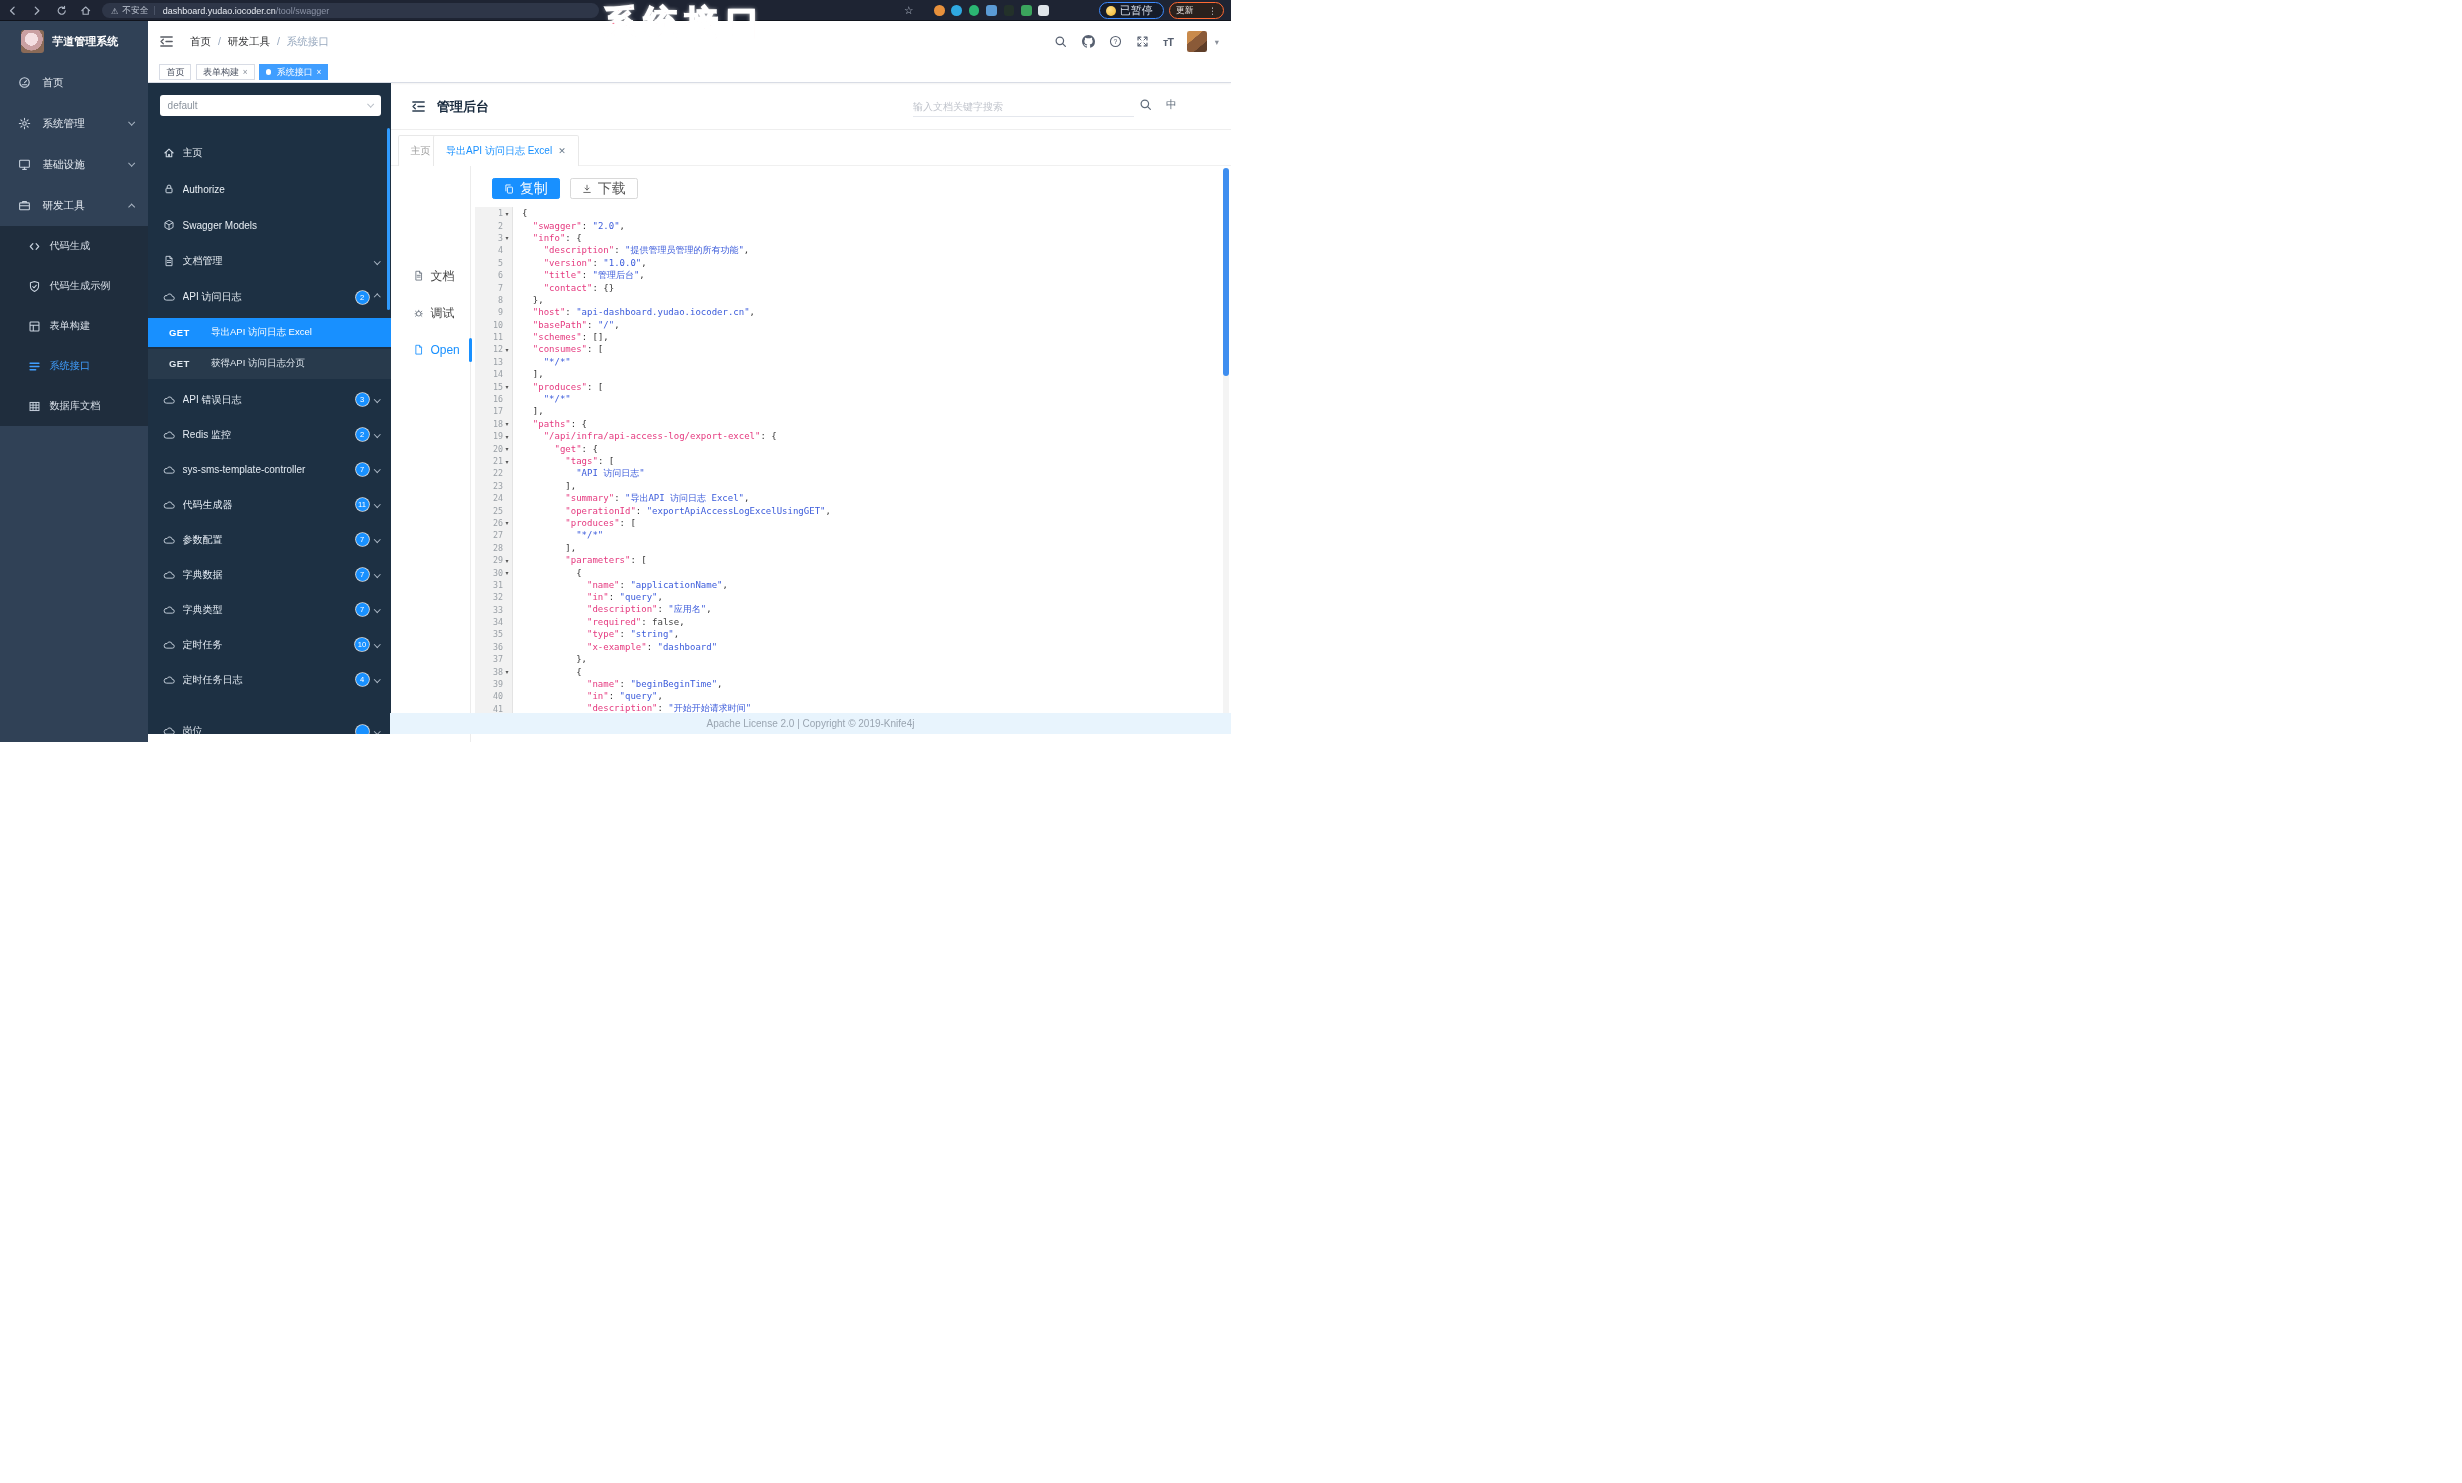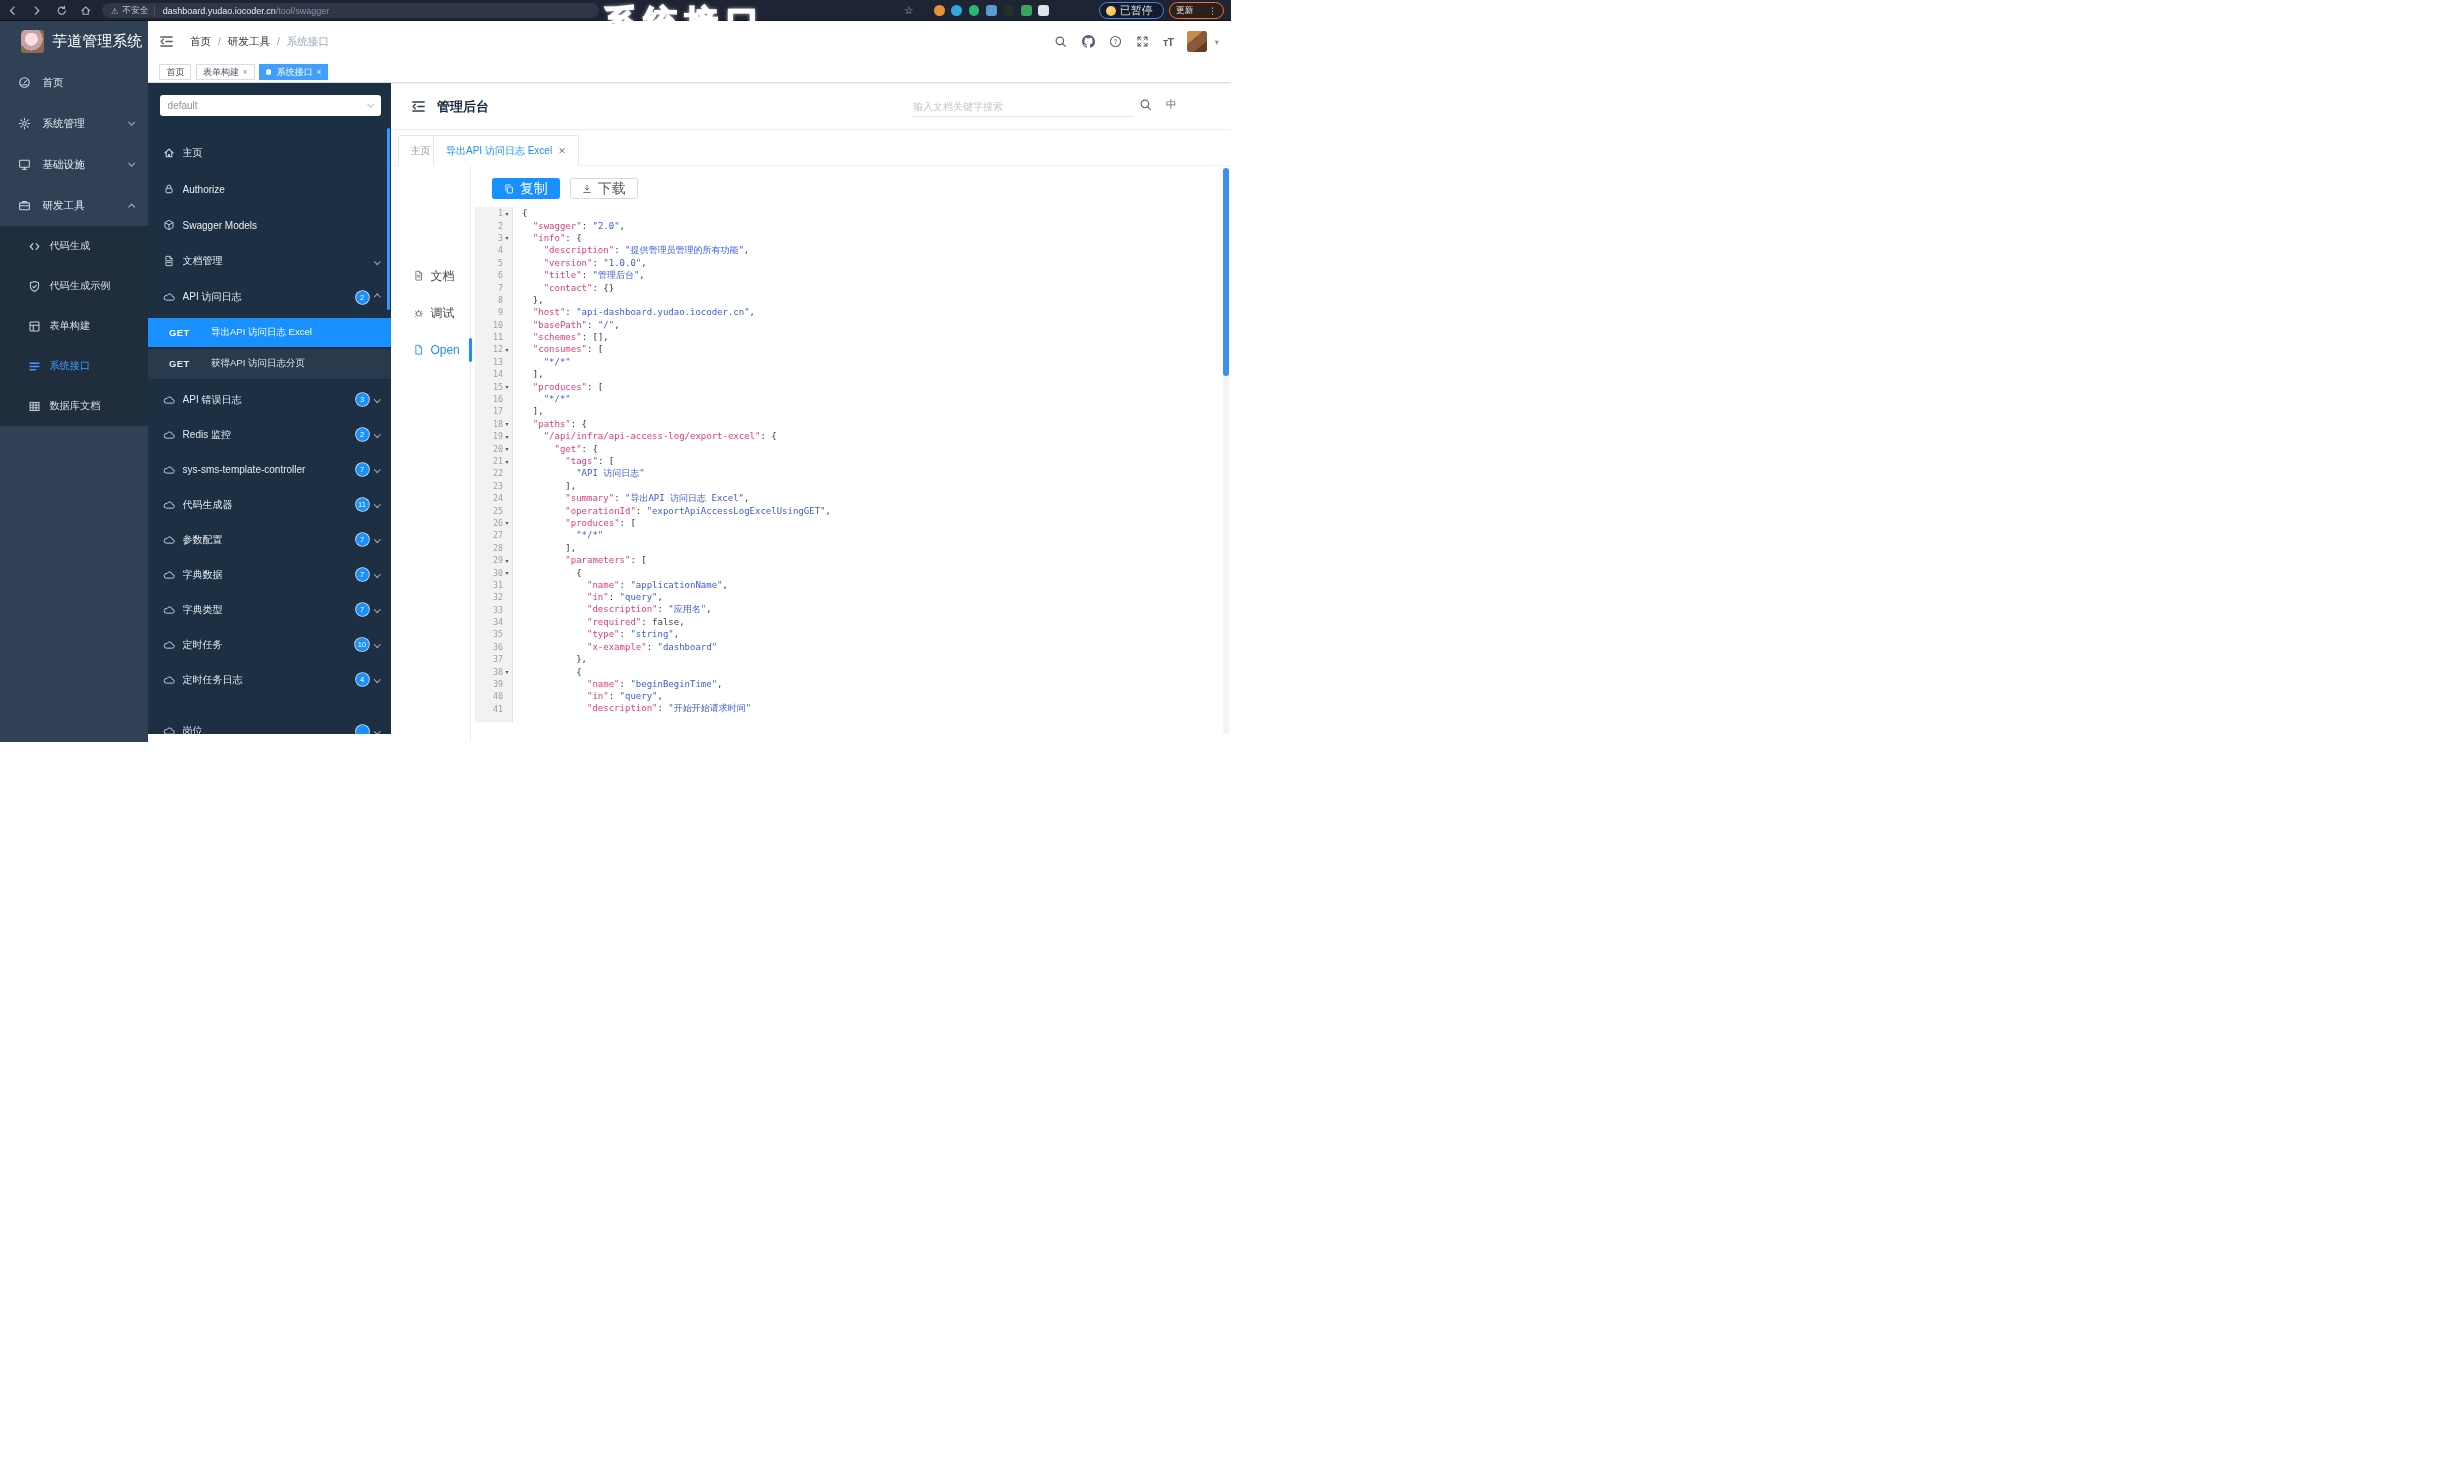--- a/index.html
+++ b/index.html
@@ -28,21 +28,21 @@
   .update-pill .kebab { color:#cfd4dc; font-size:9px; }
 
   
   .watermark { position:absolute; left:603px; top:0px; z-index:60; font-size:34px; font-weight:bold; letter-spacing:6.8px; color:#f4466f;
     -webkit-text-stroke:1.5px #ffffff; text-shadow:0 0 4.5px rgba(255,255,255,.9), 0 0 1.5px #fff; pointer-events:none; }
 
   
   .sidebar { position:absolute; left:0; top:21px; width:148px; height:721px; background:#304156; z-index:2; }
   .logo-row { height:41px; display:flex; align-items:center; padding-left:21px; gap:8.3px; }
   .logo-img { width:23px; height:23px; border-radius:3px; background:radial-gradient(circle at 45% 40%, #f4dfe2 0 34%, #caa0a2 35% 60%, #8a6a57 61%); }
-  .logo-title { color:#fff; font-size:15px; font-weight:normal; }
+  .logo-title { color:#fff; font-size:11px; font-weight:bold; }
   .menu-item { height:41px; display:flex; align-items:center; padding:0 13.6px 0 18px; color:#e4eaf1; font-size:10.6px; cursor:pointer; }
   .menu-item .mi-ico { width:13px; height:13px; margin-right:11.4px; color:#c9d3df; flex:none; }
   .menu-item .mi-ico svg { width:13px; height:13px; }
   .menu-item .mi-label { flex:1; }
   .submenu { background:#1f2d3d; }
   .submenu .menu-item { height:40px; padding-left:28px; font-size:10.2px; color:#d8dfe8; }
   .submenu .menu-item .mi-ico { width:11.4px; height:11.4px; margin-right:10px; }
   .menu-item.active { color:#409eff; }
   .menu-item.active .mi-ico { color:#409eff; }
   .chev { width:5.3px; height:5.3px; border-right:1.2px solid #aab6c4; border-bottom:1.2px solid #aab6c4; flex:none; }
@@ -566,18 +566,19 @@
           <div class="code-line"><div class="gutter-cell"><span class="ln">34</span><span class="fold"></span></div><div class="code-text"><span class="tok-p">            </span><span class="tok-k">"required"</span><span class="tok-p">: </span><span class="tok-b">false</span><span class="tok-p">,</span></div></div>
           <div class="code-line"><div class="gutter-cell"><span class="ln">35</span><span class="fold"></span></div><div class="code-text"><span class="tok-p">            </span><span class="tok-k">"type"</span><span class="tok-p">: </span><span class="tok-s">"string"</span><span class="tok-p">,</span></div></div>
           <div class="code-line"><div class="gutter-cell"><span class="ln">36</span><span class="fold"></span></div><div class="code-text"><span class="tok-p">            </span><span class="tok-k">"x-example"</span><span class="tok-p">: </span><span class="tok-s">"dashboard"</span></div></div>
           <div class="code-line"><div class="gutter-cell"><span class="ln">37</span><span class="fold"></span></div><div class="code-text"><span class="tok-p">          },</span></div></div>
           <div class="code-line"><div class="gutter-cell"><span class="ln">38</span><span class="fold">▾</span></div><div class="code-text"><span class="tok-p">          {</span></div></div>
           <div class="code-line"><div class="gutter-cell"><span class="ln">39</span><span class="fold"></span></div><div class="code-text"><span class="tok-p">            </span><span class="tok-k">"name"</span><span class="tok-p">: </span><span class="tok-s">"beginBeginTime"</span><span class="tok-p">,</span></div></div>
           <div class="code-line"><div class="gutter-cell"><span class="ln">40</span><span class="fold"></span></div><div class="code-text"><span class="tok-p">            </span><span class="tok-k">"in"</span><span class="tok-p">: </span><span class="tok-s">"query"</span><span class="tok-p">,</span></div></div>
           <div class="code-line"><div class="gutter-cell"><span class="ln">41</span><span class="fold"></span></div><div class="code-text"><span class="tok-p">            </span><span class="tok-k">"description"</span><span class="tok-p">: </span><span class="tok-s">"开始开始请求时间"</span></div></div>
         </div>
     </div>
+    <footer class="doc-footer">Apache License 2.0 | Copyright © 2019-Knife4j</footer>
     <div class="doc-scroll-track"></div>
     <div class="doc-scroll-thumb"></div>
   </section>
 
 </div>
 
 
 </body></html>

